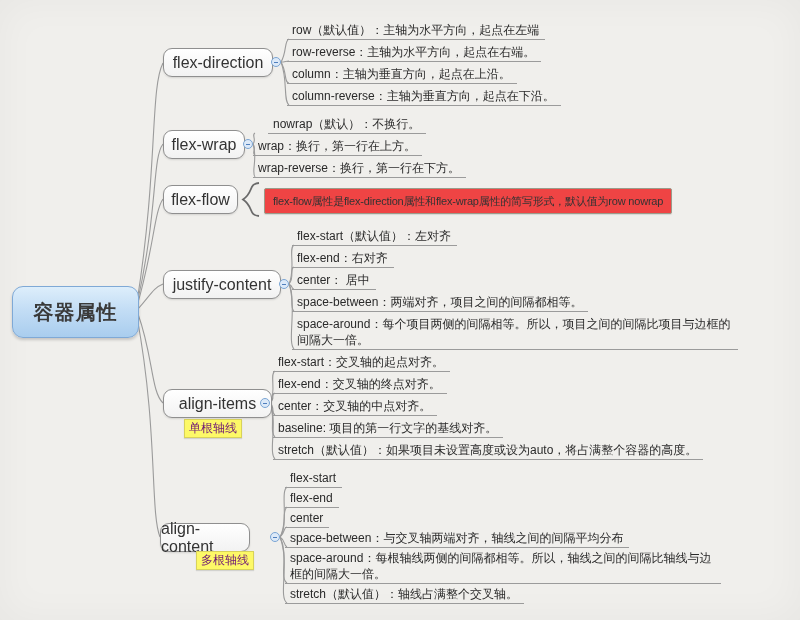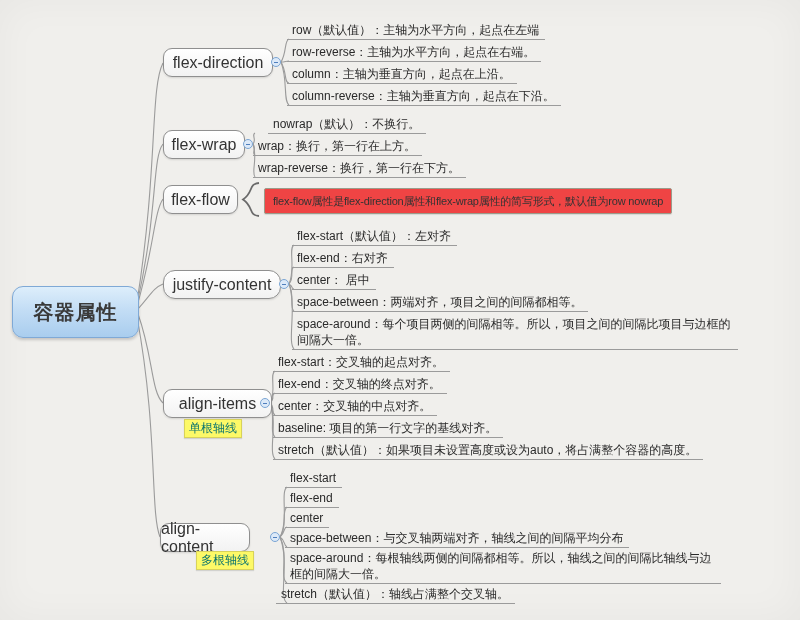--- a/index.html
+++ b/index.html
@@ -32,21 +32,21 @@
         white-space:nowrap;box-sizing:border-box;}
   .leaf.wrap{white-space:normal;}
 
   .note{position:absolute;left:264px;top:188px;height:24px;
         background:#ef4444;border:1px solid #9b9b8a;border-radius:2px;
         font-size:11px;color:#333;display:flex;align-items:center;
         padding:0 8px;white-space:nowrap;letter-spacing:-0.2px;
         box-shadow:0 1px 1px rgba(0,0,0,0.10);}
 
   .tag{position:absolute;background:#fdf967;border:1px solid #d8d25a;
-       font-size:12px;line-height:15px;color:#0f766e;padding:1px 4px;
+       font-size:12px;line-height:15px;color:#701a75;padding:1px 4px;
        box-shadow:0 1px 1px rgba(0,0,0,0.12);}
 </style>
 </head>
 <body>
 
 <div id="canvas">
 
   <svg class="wires">
 
     <path d="M 137 302 C 158 170, 150 88, 163 63"></path>
@@ -85,21 +85,21 @@
     <path d="M 280 537 C 290 563, 278 597, 287 603"></path>
 
     <path class="brace" d="M 259 183 C 248 184, 254 192, 243 199.5 C 254 207, 248 215, 259 216"></path>
   </svg>
 
   <div class="root">容器属性</div>
 
   <div class="branch" style="left:163px;top:48px;width:110px;">flex-direction</div>
   <div class="branch" style="left:163px;top:130px;width:82px;">flex-wrap</div>
   <div class="branch" style="left:163px;top:185px;width:75px;">flex-flow</div>
-  <div class="branch" style="left:163px;top:270px;width:118px;border-radius:12px;">justify-content</div>
+  <div class="branch" style="left:163px;top:270px;width:118px;">justify-content</div>
   <div class="branch" style="left:163px;top:389px;width:109px;">align-items</div>
   <div class="branch" style="left:160px;top:523px;width:90px;">align-content</div>
 
   <div class="dot" style="left:271px;top:57px;">
       <span class="minus"></span>
     </div>
   <div class="dot" style="left:243px;top:139px;">
       <span class="minus"></span>
     </div>
   <div class="dot" style="left:279px;top:279px;">
@@ -135,17 +135,17 @@
   <div class="leaf" style="left:273px;top:418px;">baseline: 项目的第一行文字的基线对齐。</div>
   <div class="leaf" style="left:273px;top:440px;">stretch（默认值）：如果项目未设置高度或设为auto，将占满整个容器的高度。</div>
 
   <div class="tag" style="left:184px;top:419px;">单根轴线</div>
 
   <div class="leaf" style="left:285px;top:468px;">flex-start</div>
   <div class="leaf" style="left:285px;top:488px;">flex-end</div>
   <div class="leaf" style="left:285px;top:508px;">center</div>
   <div class="leaf" style="left:285px;top:528px;">space-between：与交叉轴两端对齐，轴线之间的间隔平均分布</div>
   <div class="leaf wrap" style="left:285px;top:548px;width:436px;">space-around：每根轴线两侧的间隔都相等。所以，轴线之间的间隔比轴线与边框的间隔大一倍。</div>
-  <div class="leaf" style="left:276px;top:584px;">stretch（默认值）：轴线占满整个交叉轴。</div>
+  <div class="leaf" style="left:285px;top:584px;">stretch（默认值）：轴线占满整个交叉轴。</div>
 
   <div class="tag" style="left:196px;top:551px;">多根轴线</div>
 
 </div>
 
 </body></html>

